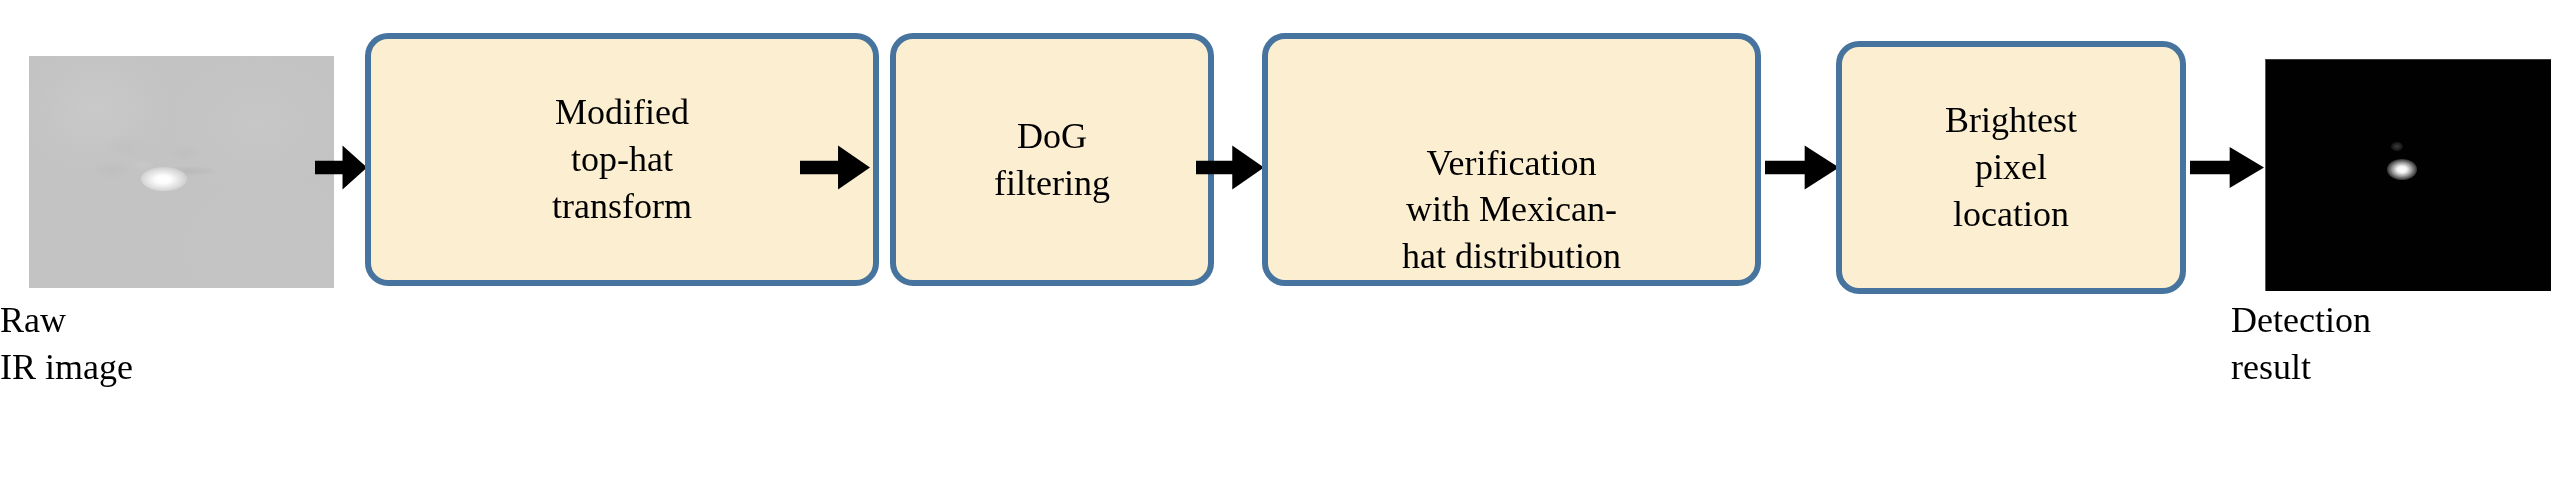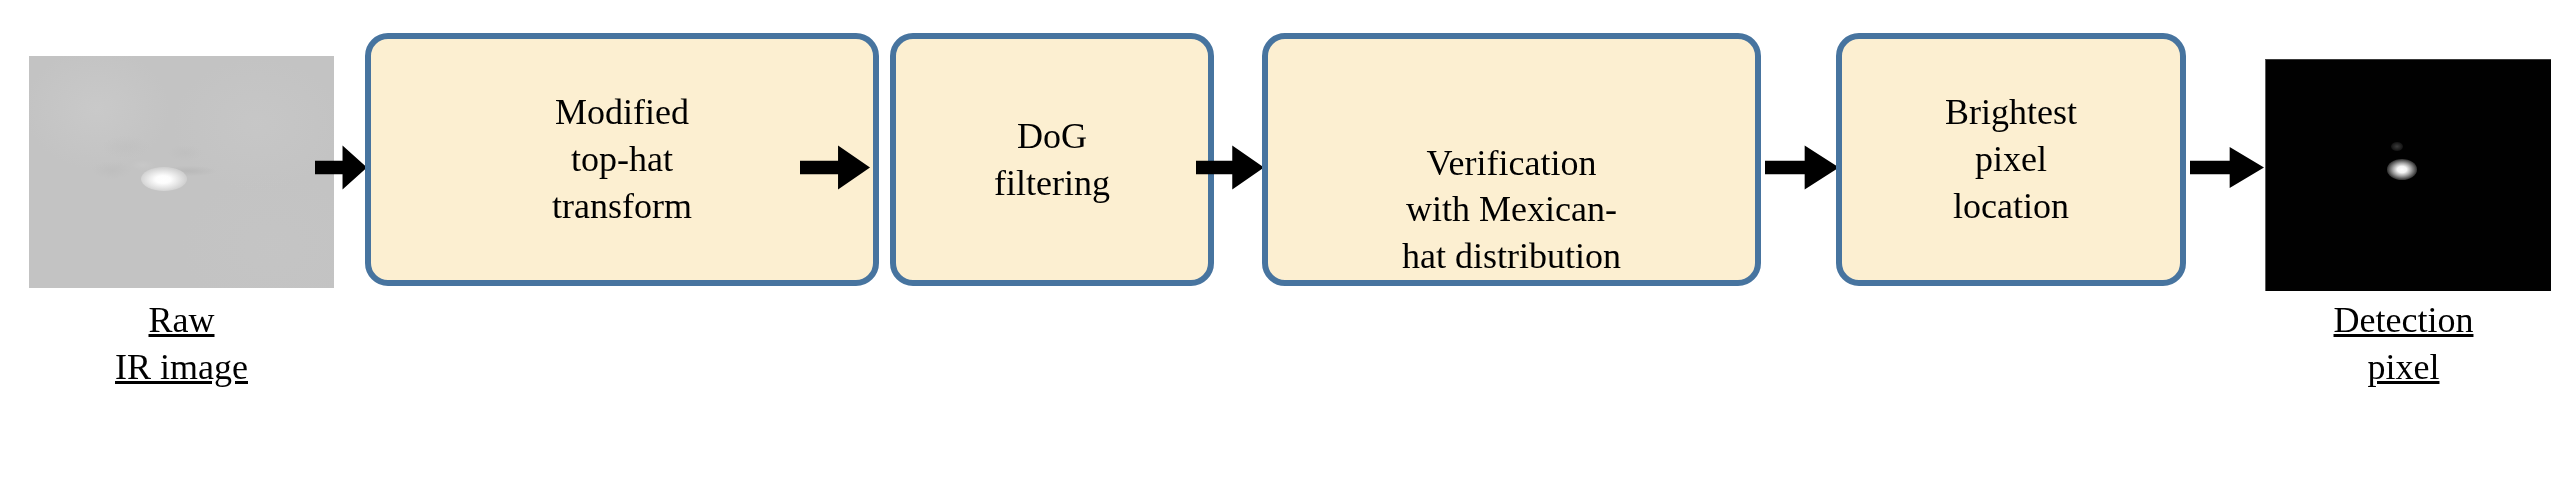--- a/index.html
+++ b/index.html
@@ -75,26 +75,25 @@
     top: 82px;
     width: 12px;
     height: 9px;
     border-radius: 50%;
     background: radial-gradient(ellipse at 50% 50%, rgba(70,70,70,0.85) 0%, rgba(0,0,0,0) 100%);
   }
 
   
   .caption {
     position: absolute;
-    text-align: center;
+    text-align: left;
     color: #000000;
     font-size: 36px;
     line-height: 1.30;
     white-space: pre-line;
-    text-decoration: underline;
   }
   #raw-ir-caption {
     left: 0px;
     top: 297px;
     width: 363px;
   }
   #detection-result-caption {
     left: 2231px;
     top: 297px;
     width: 345px;
@@ -117,21 +116,21 @@
     text-align: center;
     color: #000000;
     font-size: 36px;
     line-height: 1.30;
     white-space: pre-line;
     padding: 0 7.6px;
   }
   #process-box-0 { left: 365px;  width: 514px; }
   #process-box-1 { left: 867px; width: 324px; margin-left: 23px; }
   #process-box-2 { left: 1262px; width: 499px; align-items: flex-end; }
-  #process-box-3 { left: 1836px; width: 350px; }
+  #process-box-3 { left: 1836px; width: 350px; margin-top: 8px; }
 
   
   .arrow {
     position: absolute;
     top: 144px;
     height: 47px;
   }
   .arrow svg { display: block; width: 100%; height: 100%; }
   #arrow-0 { left: 315px;  width: 52px; }
   #arrow-1 { left: 800px; width: 70px; }
@@ -201,16 +200,16 @@
     <svg viewBox="0 0 97 62" preserveAspectRatio="none">
       <polygon points="0,22 52,22 52,4 97,31 52,58 52,40 0,40" fill="#000000"></polygon>
     </svg>
   </div>
 
   <div class="thumb" id="detection-result-image">
     <div id="detection-faint"></div>
     <div id="detection-blob"></div>
   </div>
   <div class="caption" id="detection-result-caption">Detection
-pixel</div>
+result</div>
 
 </div>
 
 
 </body></html>

